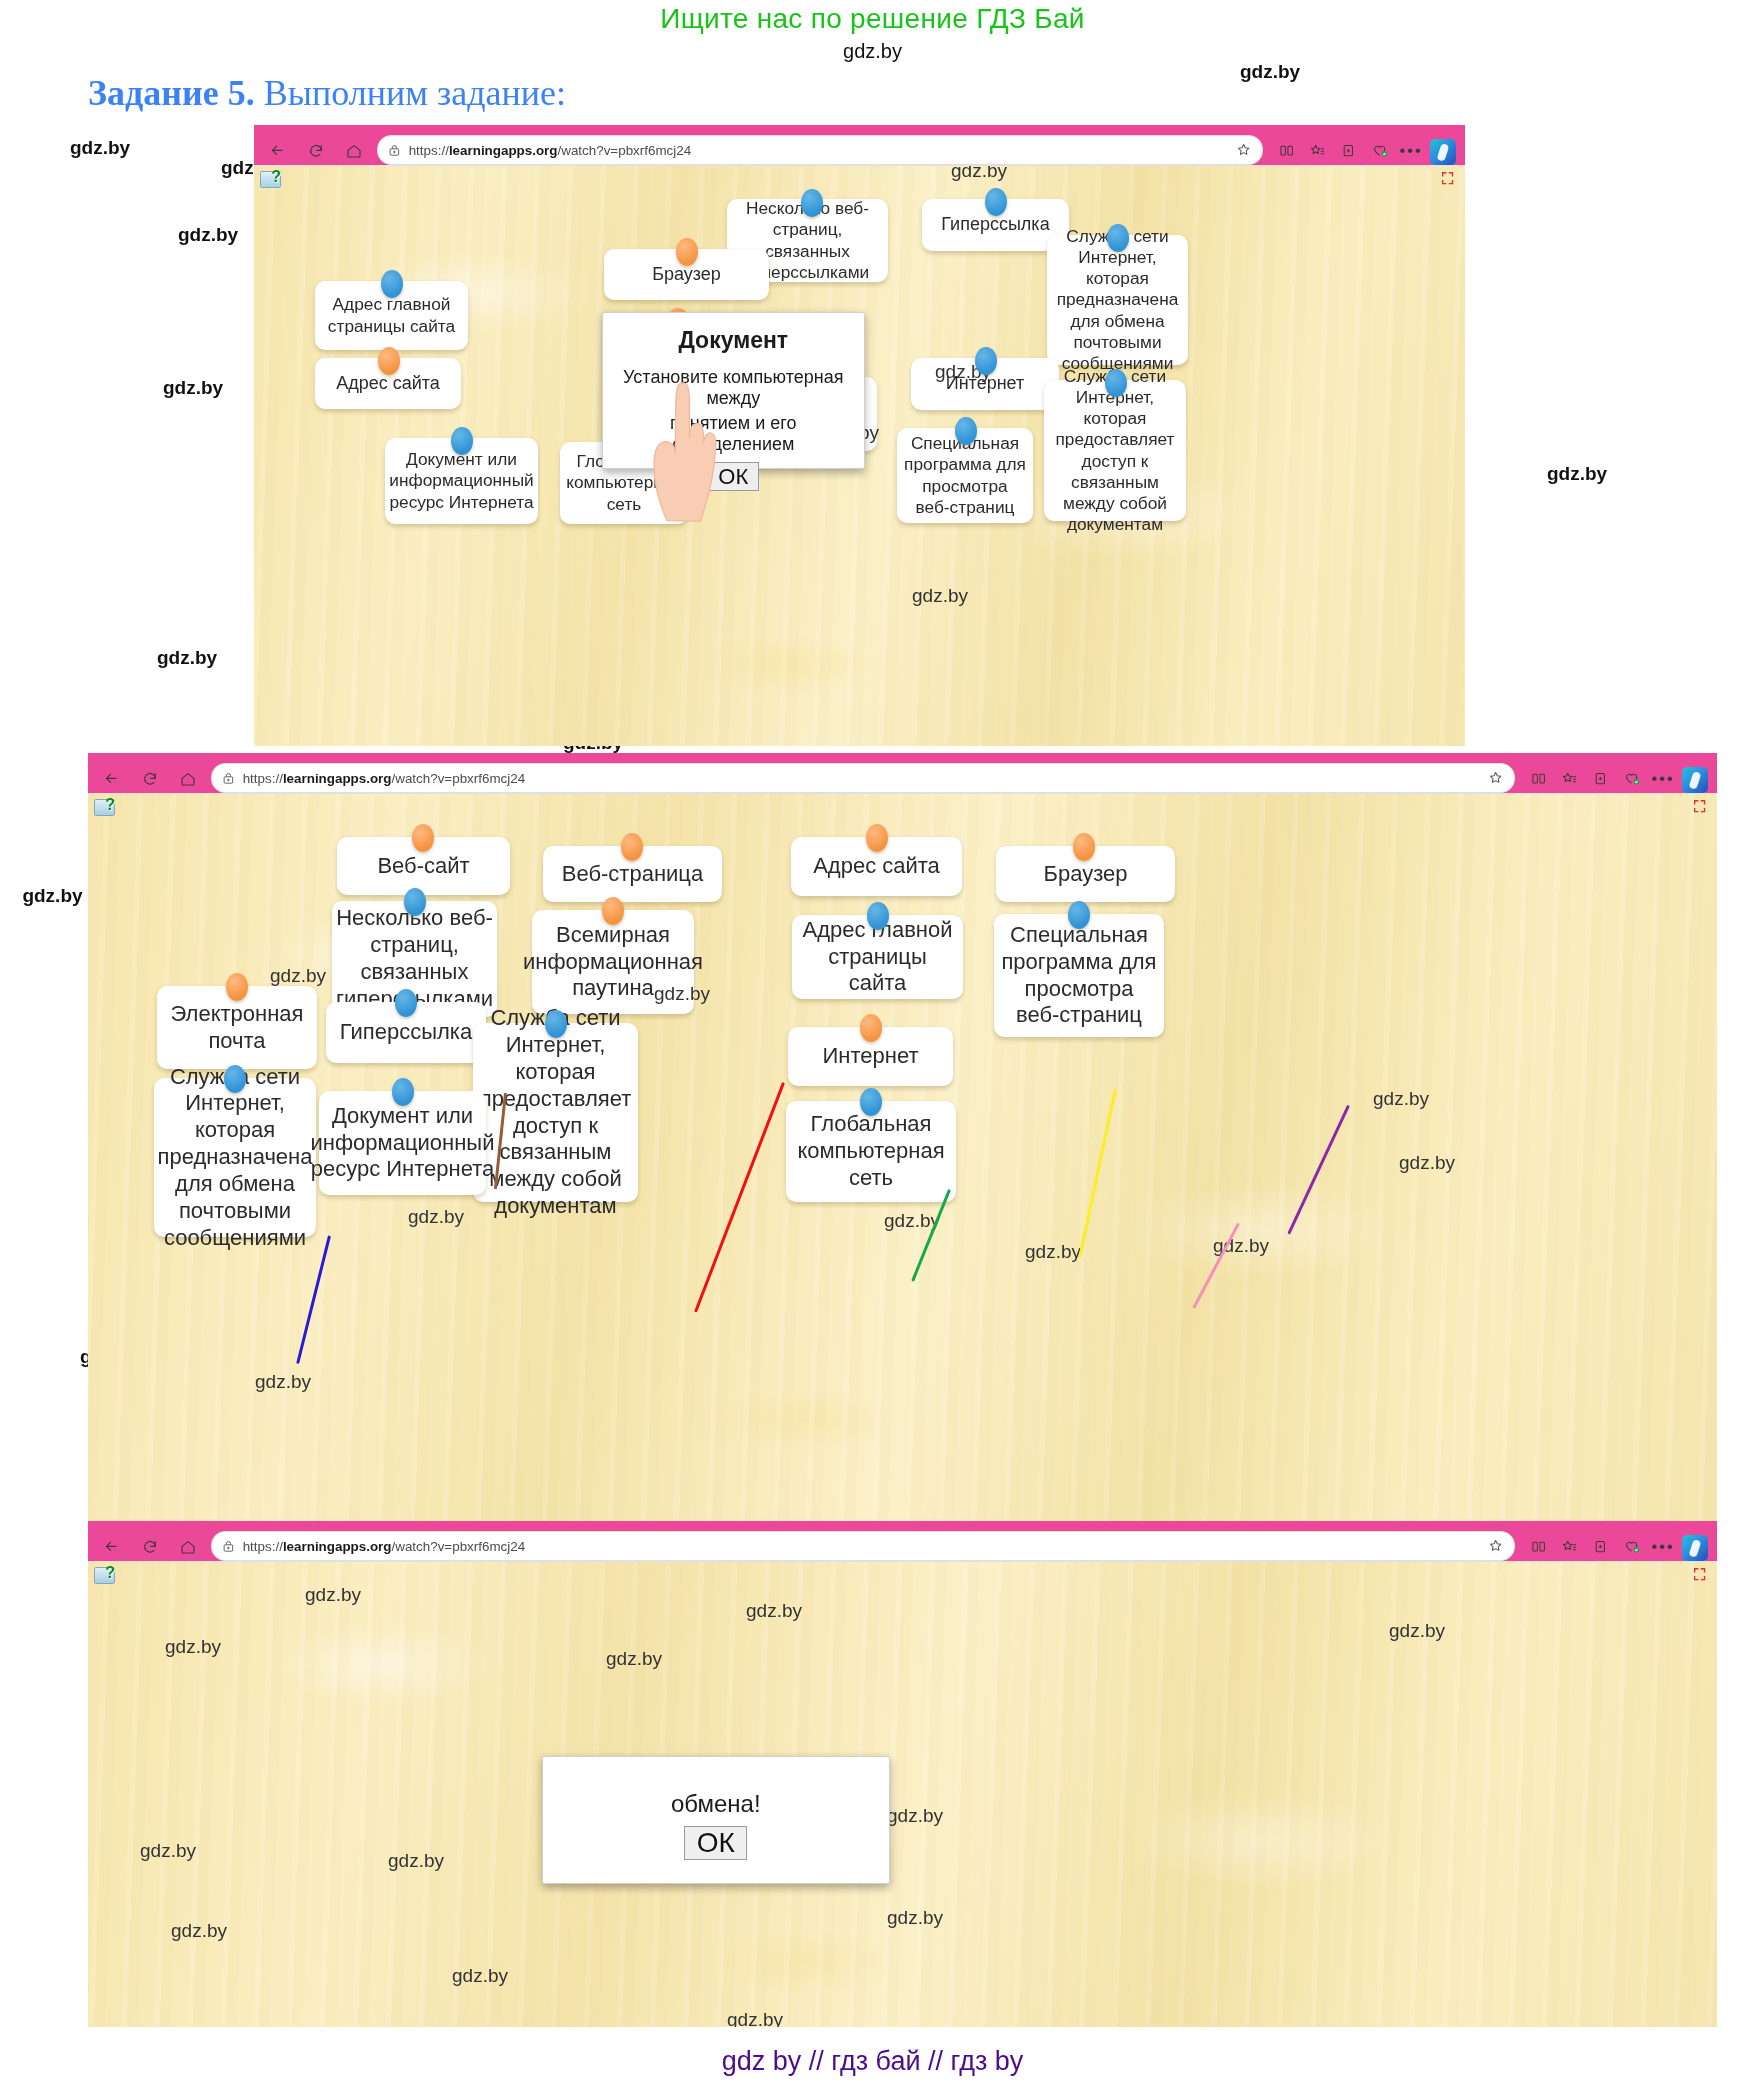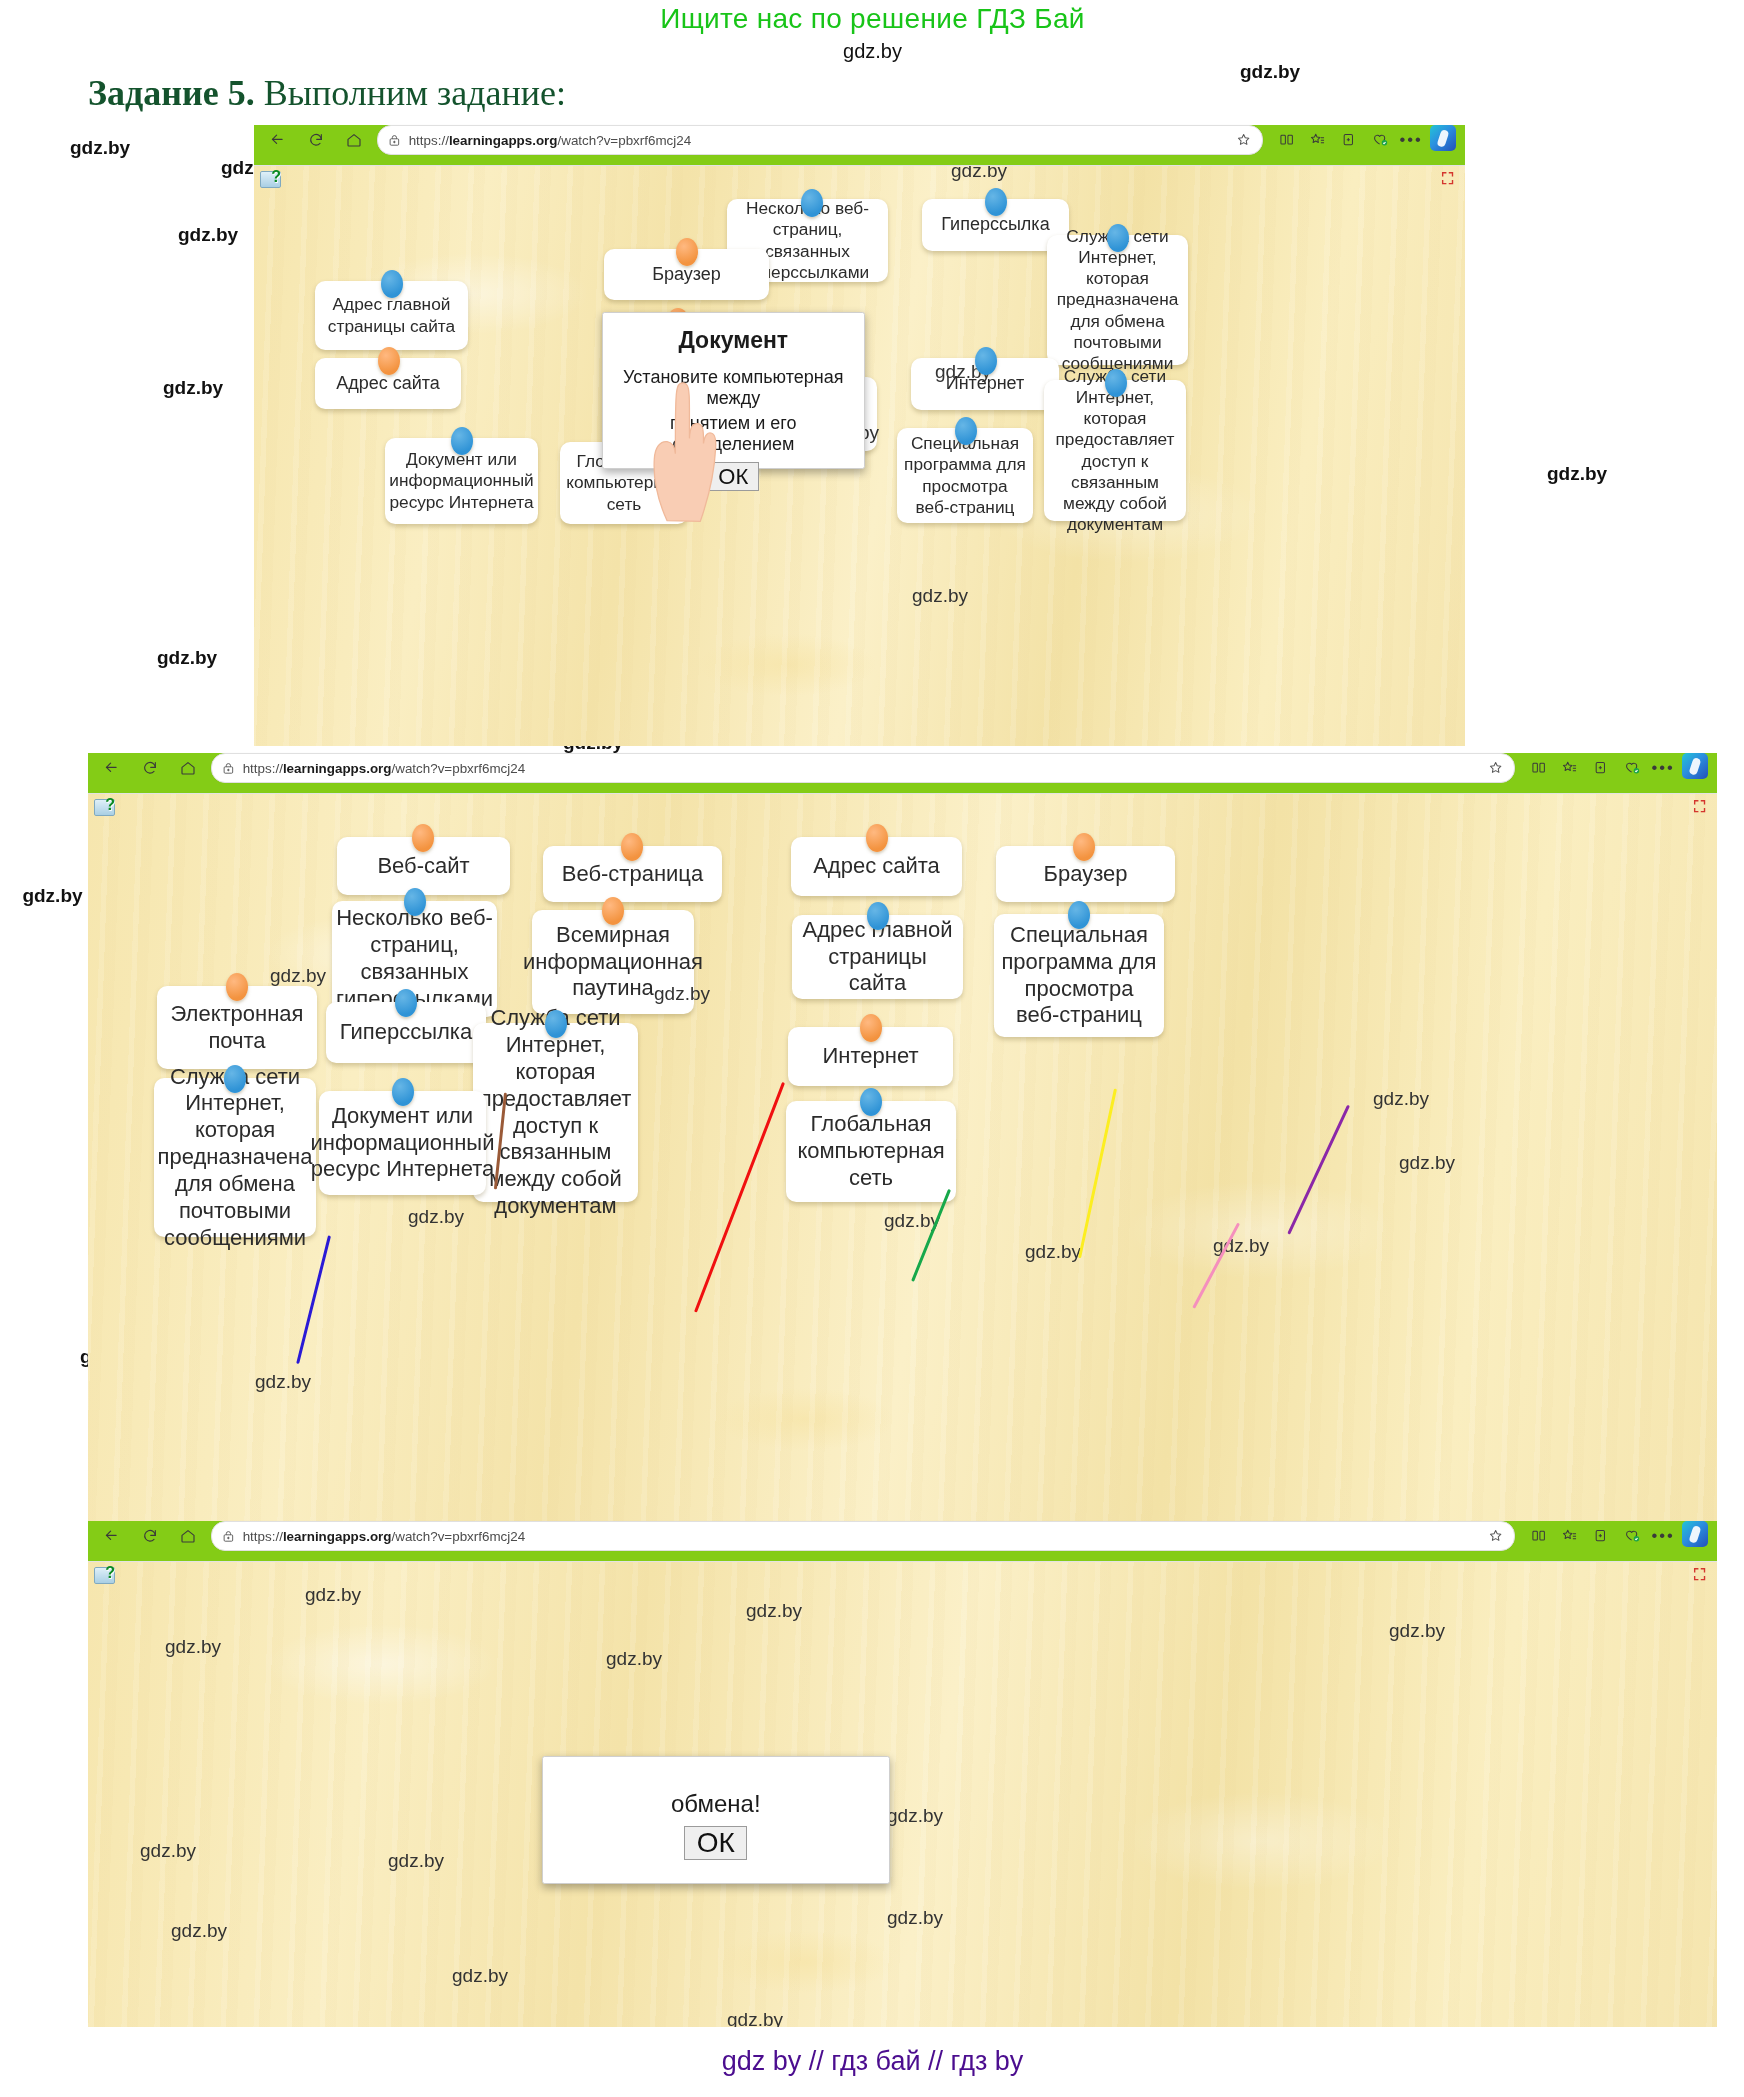--- a/index.html
+++ b/index.html
@@ -13,36 +13,36 @@
   #promo-title{
     left:0;top:2.6px;width:1745px;text-align:center;
     color:#18c418;font-size:28px;font-weight:400;letter-spacing:0.3px;
     font-family:"Liberation Sans",sans-serif;
   }
   #promo-sub{
     left:0;top:40px;width:1745px;text-align:center;
     color:#111;font-size:20px;font-family:"Liberation Sans",sans-serif;
   }
   #task-heading{
-    left:88px;top:72px;font-size:36px;color:#14532d;white-space:nowrap;
+    left:88px;top:72px;font-size:36px;color:#3b82f6;white-space:nowrap;
     font-family:"Liberation Serif",serif;
   }
   #task-heading .b{font-weight:bold;}
 
   
   .wm{
     color:#111;font-size:19px;font-family:"Liberation Sans",sans-serif;
     font-weight:bold;white-space:nowrap;pointer-events:none;
   }
   .wm.light{font-weight:normal;}
 
   
   .browser{position:absolute;background:#ffffff;}
   .chrome{
-    height:40px;background:#84cc16;display:flex;align-items:flex-start;
+    height:40px;background:#ec4899;display:flex;align-items:flex-end;
     border-bottom:0.6px solid #e3e3e3;position:relative;
   }
   .chrome .nav-ico{
     width:29px;height:29px;margin-left:9px;display:flex;align-items:center;
     justify-content:center;color:#3a3a3a;flex:0 0 auto;
   }
   .chrome .nav-ico svg{display:block;}
   .omnibox{
     flex:1 1 auto;height:28px;margin:0 9px;background:#fff;border-radius:14px;
     border:0.6px solid #e0e0e0;display:flex;align-items:center;

